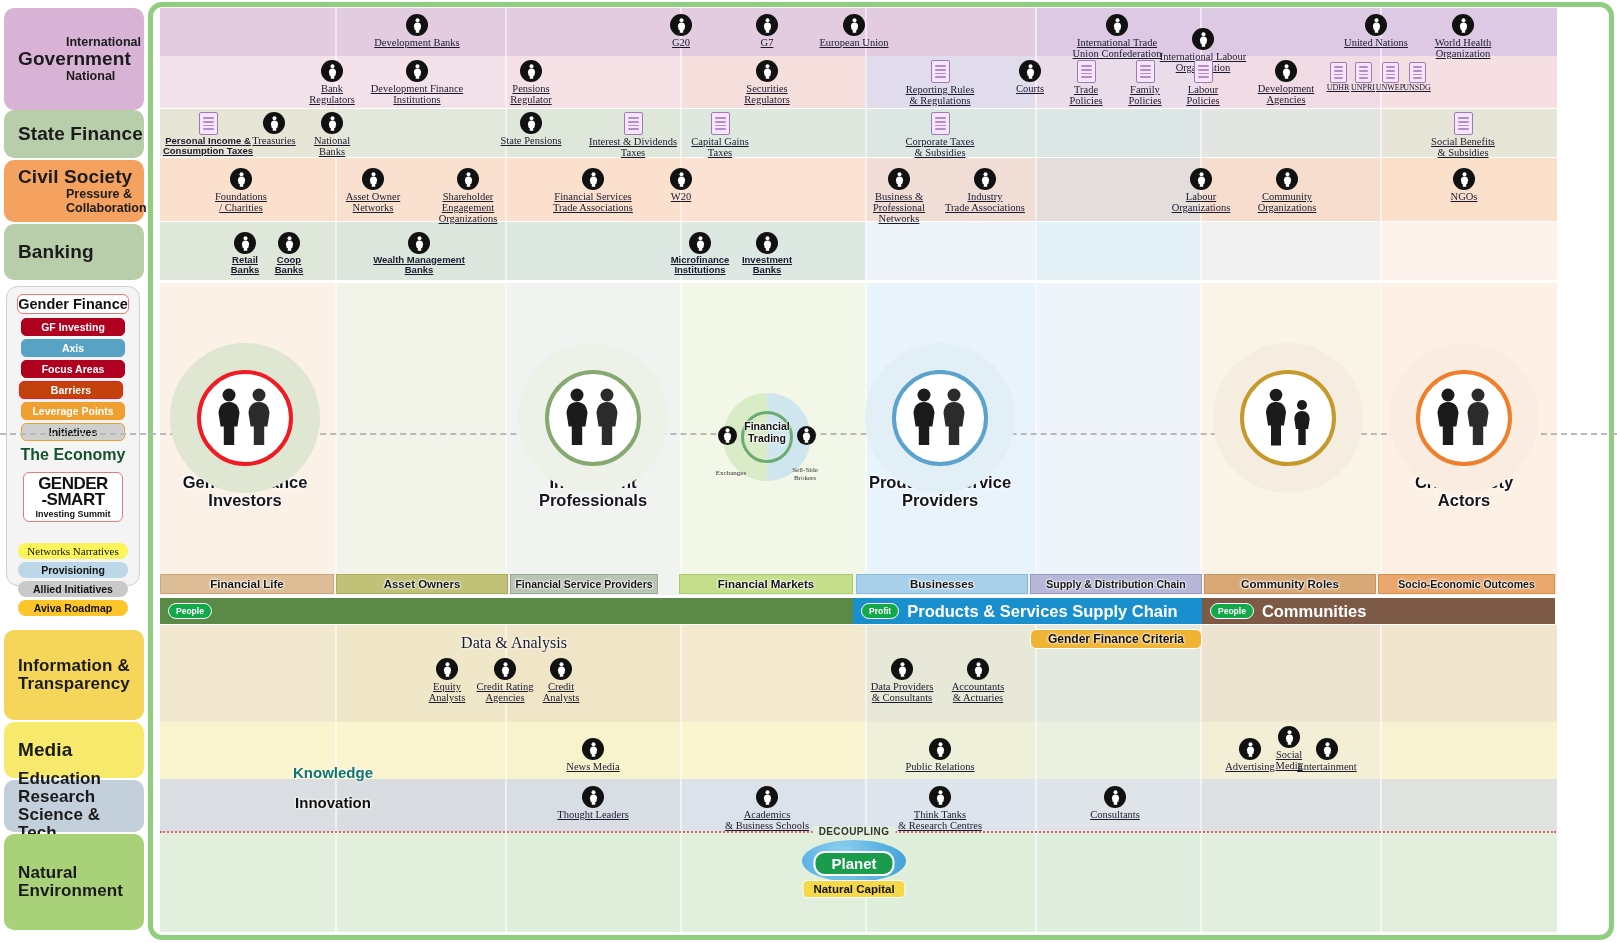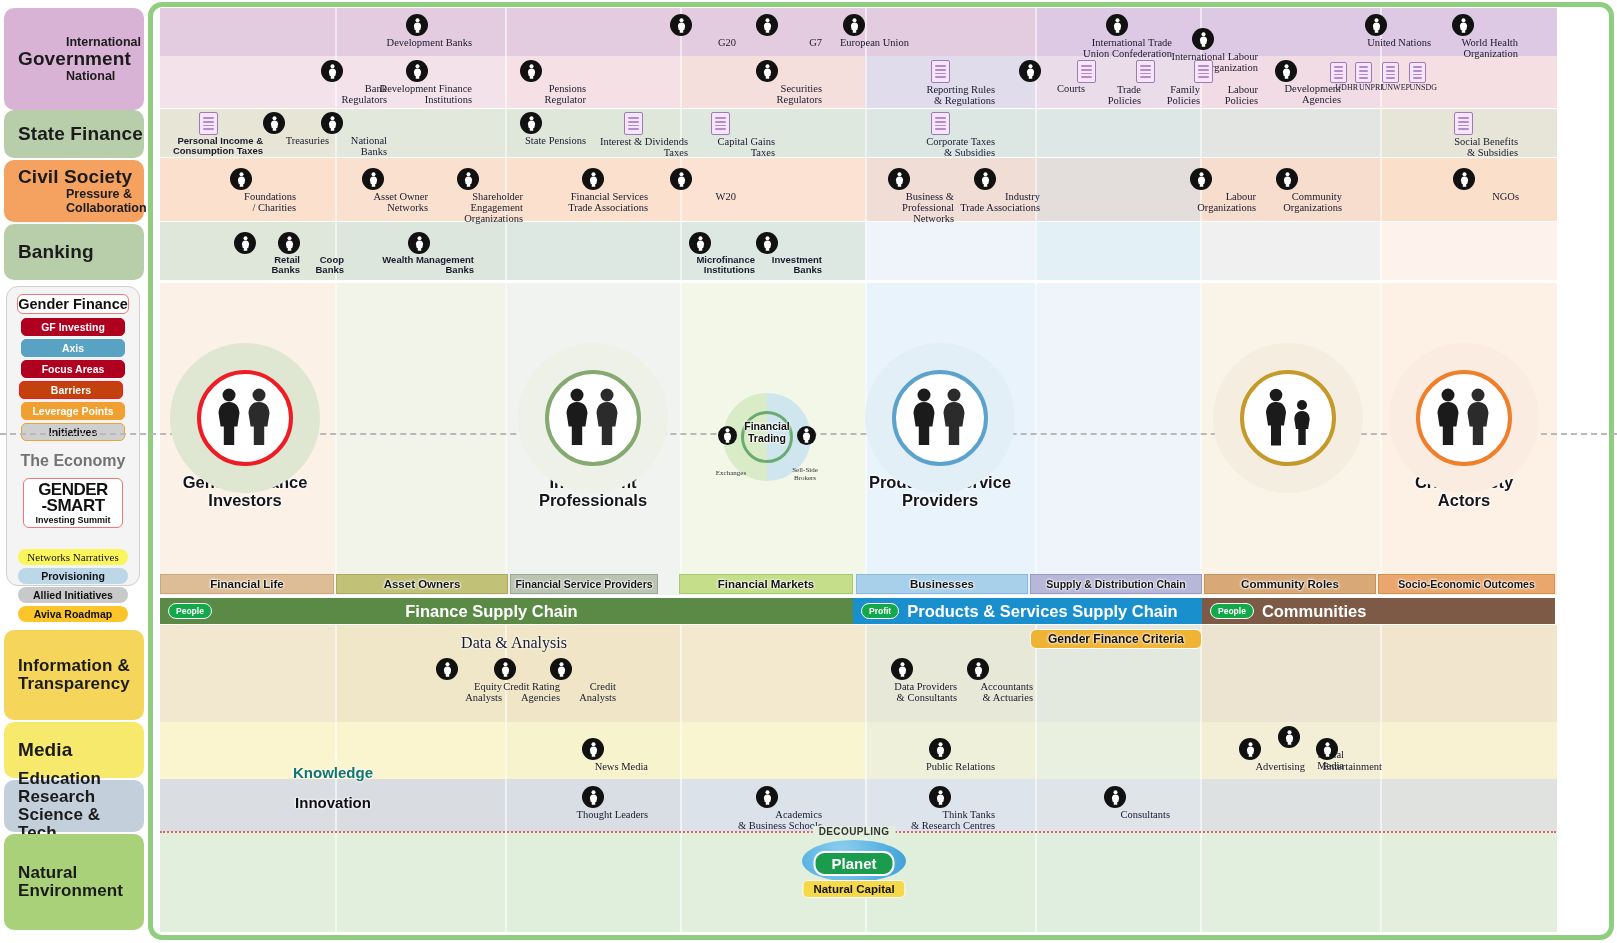--- a/index.html
+++ b/index.html
@@ -17,23 +17,23 @@
   
   .row-label {
     position:absolute; left:4px; border-radius:10px;
     display:flex; flex-direction:column; justify-content:center;
     padding-left:14px; color:#1b1b1b;
   }
   .row-label .big { font-weight:bold; font-size:19px; letter-spacing:.1px; line-height:1.05;}
   .row-label .sml { font-weight:bold; font-size:12.5px; line-height:1.15;padding-left:48px;}
   
   .node {
-    position:absolute; text-align:right; transform:translateX(-50%);
+    position:absolute; text-align:center; transform:translateX(-50%);
     font-family:"Liberation Serif", serif; font-size:10.5px; color:#1a1a2e;
-    line-height:1.05; width:110px;
+    line-height:1.05; width:110px;text-decoration:underline;
   }
   .node .glyph { display:block; margin:0 auto 1px auto; }
   .person {
     width:22px;height:22px;border-radius:50%;background:#111;
     display:flex;align-items:center;justify-content:center;
   }
   .person svg { width:13px;height:15px; }
   .doc {
     width:19px;height:23px;background:#f6e6fb;border:1.3px solid #a07ab5;border-radius:2px;
     display:flex;flex-direction:column;justify-content:center;gap:2px;padding:3px 3px;
@@ -77,21 +77,21 @@
   }
   .chip {
     margin:3px auto;border-radius:5px;text-align:center;font-weight:bold;
     font-size:10.5px;padding:2px 0;width:104px;
   }
   .gf-title {
     margin:7px auto 4px auto;width:112px;background:#fff;border:1.4px solid #e77;
     border-radius:6px;text-align:center;font-weight:bold;font-size:14.5px;color:#111;padding:1px 0;
   }
   .econ {
-    text-align:center;font-weight:bold;font-size:16px;color:#737373;margin-top:11px;
+    text-align:center;font-weight:bold;font-size:16px;color:#14532d;margin-top:5px;
   }
   #gslogo {
     margin:8px auto 0 auto;width:100px;background:#fff;border:1.5px solid #e77;border-radius:6px;
     text-align:center;padding:3px 0 2px 0;
   }
   #gslogo .l1{font-weight:bold;font-size:17px;letter-spacing:-.5px;line-height:.95;color:#111;}
   #gslogo .l2{font-weight:bold;font-size:9px;color:#111;margin-top:1px;}
 </style>
 </head>
 <body>
@@ -991,21 +991,20 @@
     <div class="tile" style="left: 160px; top: 574px; width: 174px; background: rgb(221, 189, 150); border: 1.5px solid rgb(201, 168, 127);">Financial Life</div>
     <div class="tile" style="left: 336px; top: 574px; width: 172px; background: rgb(193, 194, 120); border: 1.5px solid rgb(169, 171, 95);">Asset Owners</div>
     <div class="tile" style="left: 510px; top: 574px; width: 148px; background: rgb(185, 196, 178); border: 1.5px solid rgb(154, 168, 148); font-size: 10.5px;">Financial Service Providers</div>
     <div class="tile" style="left: 679px; top: 574px; width: 174px; background: rgb(197, 222, 138); border: 1.5px solid rgb(170, 200, 115);">Financial Markets</div>
     <div class="tile" style="left: 856px; top: 574px; width: 172px; background: rgb(169, 208, 234); border: 1.5px solid rgb(138, 185, 218);">Businesses</div>
     <div class="tile" style="left: 1030px; top: 574px; width: 172px; background: rgb(183, 183, 216); border: 1.5px solid rgb(154, 154, 196); font-size: 10.5px;">Supply &amp; Distribution Chain</div>
     <div class="tile" style="left: 1204px; top: 574px; width: 172px; background: rgb(216, 169, 119); border: 1.5px solid rgb(194, 146, 95);">Community Roles</div>
     <div class="tile" style="left: 1378px; top: 574px; width: 177px; background: rgb(233, 167, 109); border: 1.5px solid rgb(212, 146, 79); font-size: 10.5px;">Socio-Economic Outcomes</div>
     <div class="supbar" style="left: 160px; top: 598px; width: 693px; background: rgb(90, 138, 70);">
       <span class="pill">People</span>
-      <span style="flex: 1 1 0%; text-align: center; margin-right: 90px;">Finance Supply Chain</span>
     </div>
     <div class="supbar" style="left: 853px; top: 598px; width: 349px; background: rgb(26, 143, 205);">
       <span class="pill">Profit</span>
       <span style="flex: 1 1 0%; text-align: left;">Products &amp; Services Supply Chain</span>
     </div>
     <div class="supbar" style="left: 1202px; top: 598px; width: 353px; background: rgb(124, 90, 70);">
       <span class="pill">People</span>
       <span style="flex: 1 1 0%; text-align: left;">Communities</span>
     </div>
   </div>

